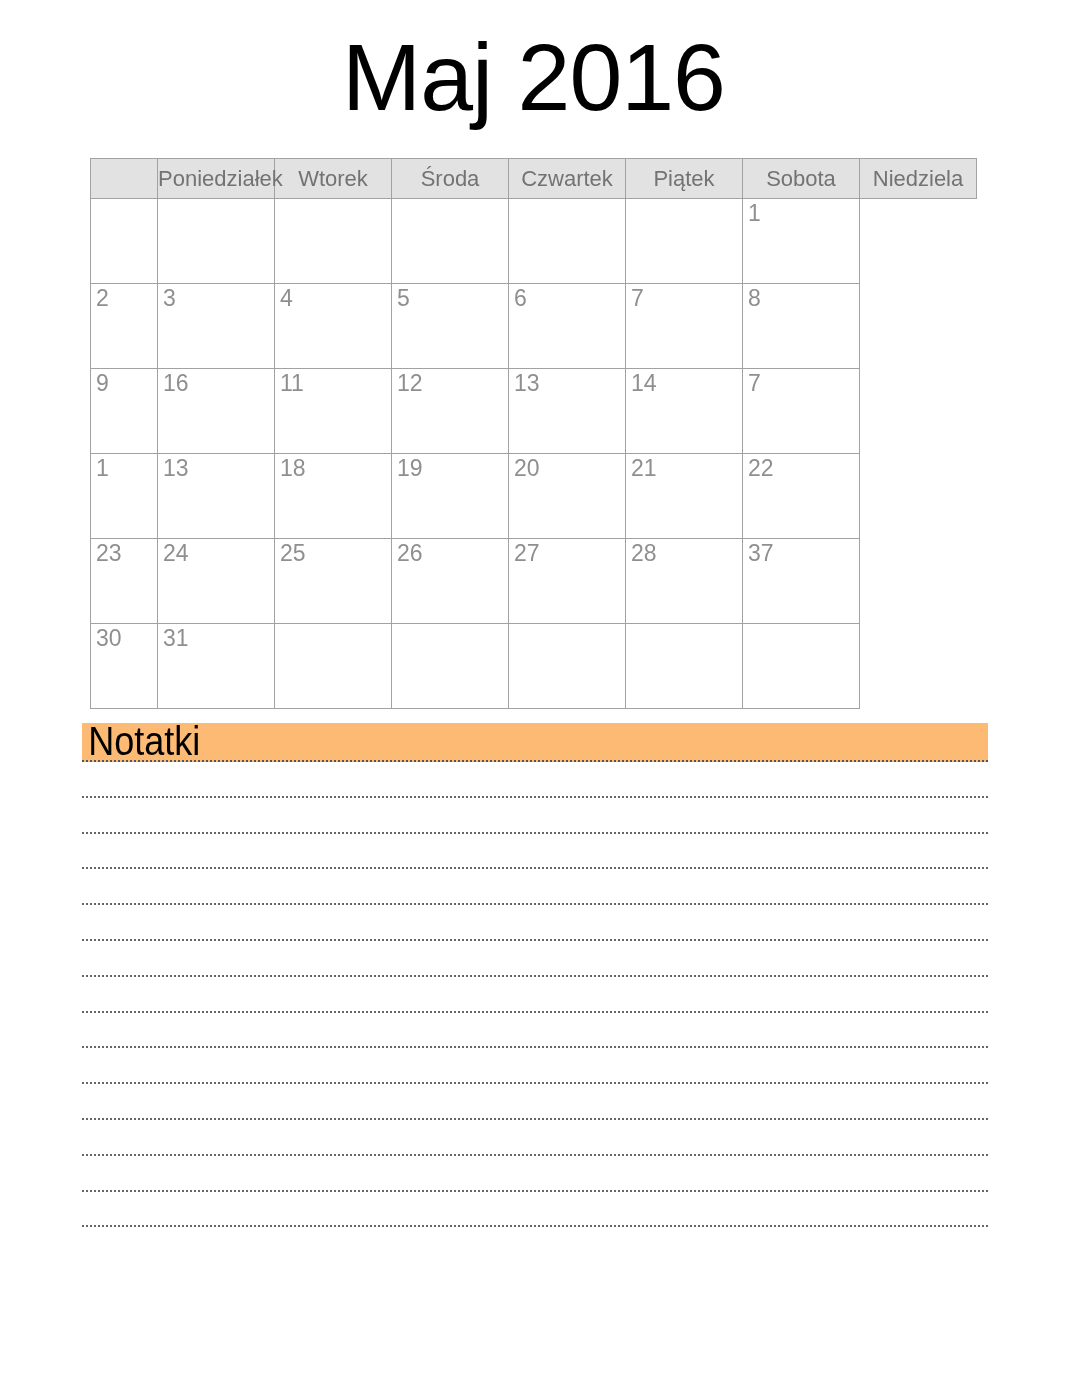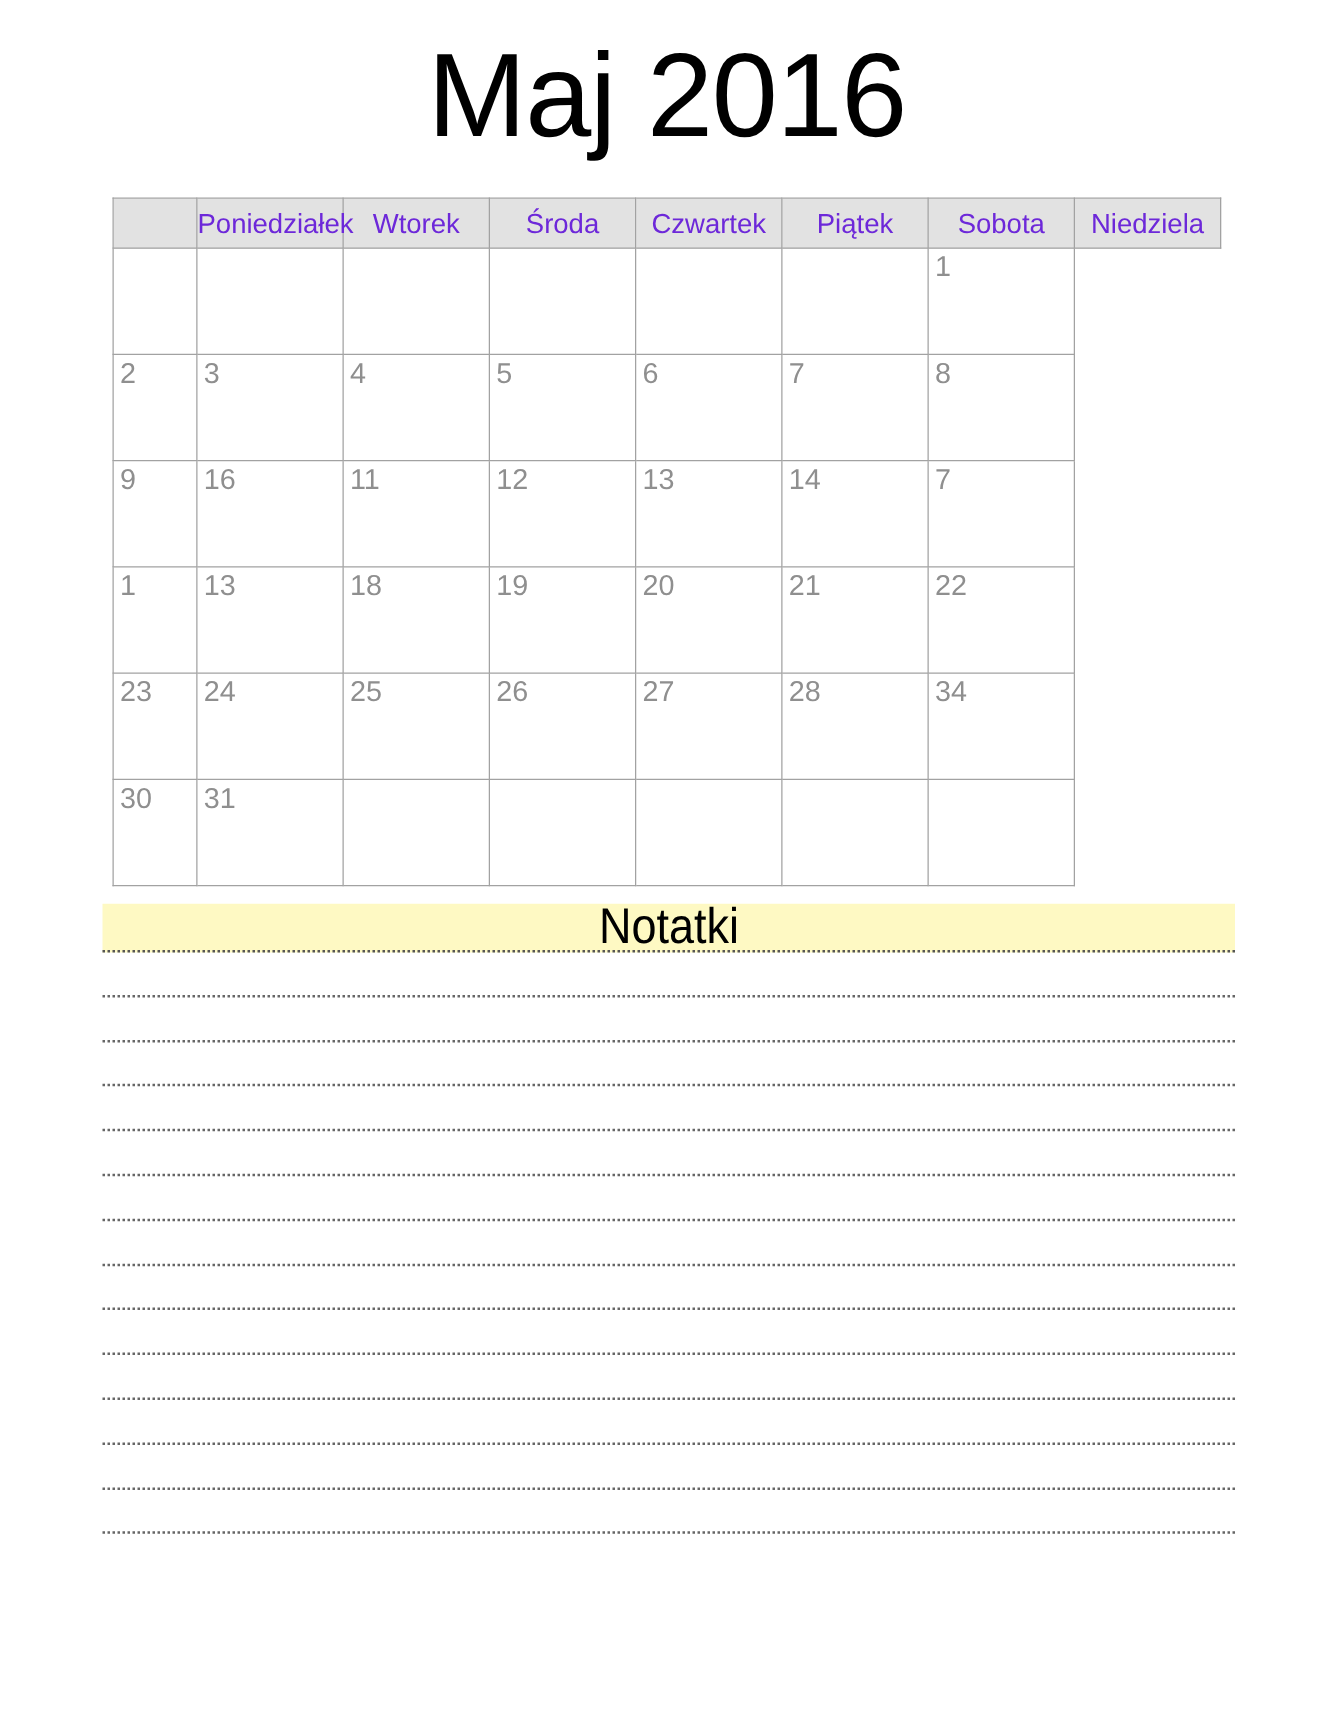--- a/index.html
+++ b/index.html
@@ -38,21 +38,21 @@
   td.spacer {
     width: 66px;
     background: #e2e2e2;
   }
   table.calendar thead th {
     background: #e2e2e2;
     height: 39px;
     font-size: 22px;
     font-weight: 400;
     text-align: center;
-    color: #6d28d9;
+    color: #737373;
   }
   table.calendar tbody td {
     height: 84px;
     vertical-align: top;
     background: #ffffff;
   }
   .day-num {
     display: inline-block;
     padding: 1px 0 0 5px;
     font-size: 23px;
@@ -62,24 +62,23 @@
   .source-url {
     margin: 5px 0 0 90px;
     font-size: 19px;
     color: #000;
   }
   .notes {
     margin: 14px 0 0 82px;
     width: 906px;
   }
   .notes-header {
-    background: #fef9c3;
+    background: #fdba74;
     height: 37px;
     border-bottom: 2px dotted #555;
-    text-align: center;
     overflow: hidden;
   }
   .notes-title {
     display: inline-block;
     font-size: 40px;
     line-height: 37px;
     transform: scaleX(0.9);
     transform-origin: center;
     letter-spacing: 0;
   }
@@ -145,21 +144,21 @@
           <td><span class="day-num">21</span></td>
           <td><span class="day-num">22</span></td>
         </tr>
         <tr>
           <td><span class="day-num">23</span></td>
           <td><span class="day-num">24</span></td>
           <td><span class="day-num">25</span></td>
           <td><span class="day-num">26</span></td>
           <td><span class="day-num">27</span></td>
           <td><span class="day-num">28</span></td>
-          <td><span class="day-num">34</span></td>
+          <td><span class="day-num">37</span></td>
         </tr>
         <tr>
           <td><span class="day-num">30</span></td>
           <td><span class="day-num">31</span></td>
           <td></td>
           <td></td>
           <td></td>
           <td></td>
           <td></td>
         </tr>

